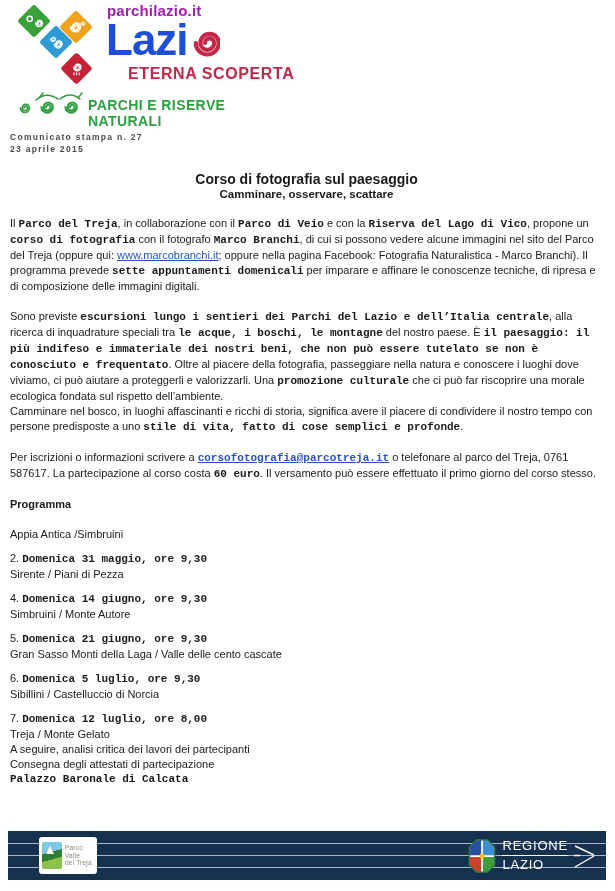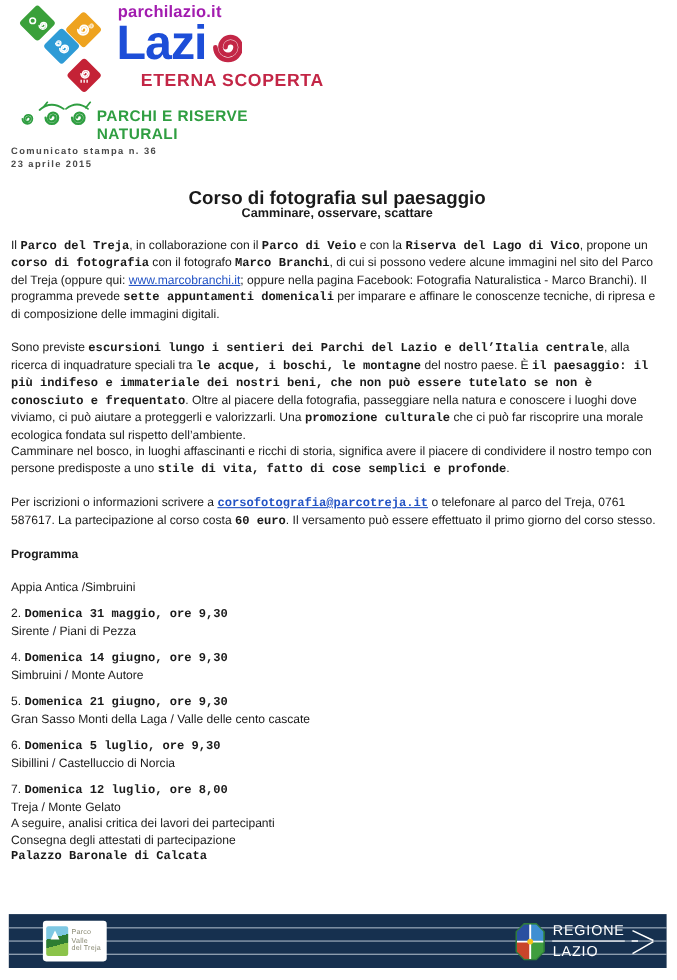--- a/index.html
+++ b/index.html
@@ -26,21 +26,21 @@
   .parchi{position:absolute;left:88px;top:97px;color:#2f9e41;font-size:14px;
           font-weight:bold;letter-spacing:0.4px;}
 
   
   .press{position:absolute;left:10px;top:132px;font-size:8.5px;font-weight:bold;
          letter-spacing:1.3px;color:#4a4a4a;line-height:11.5px;}
 
   
   .content{position:absolute;left:10px;right:12px;top:172px;bottom:56px;
            font-size:11px;line-height:15px;overflow:hidden;}
-  .title{text-align:center;font-size:17px;font-weight:bold;margin:0;}
+  .title{text-align:center;font-size:14px;font-weight:bold;margin:0;}
   .subtitle{text-align:center;font-size:11.5px;font-weight:bold;margin:0 0 14px;}
   p{margin:0 0 15px;}
   p.tight{margin:0;}
   .b{font-weight:bold;font-family:Liberation Mono, monospace;}
   .lnk{color:#2353c4;text-decoration:underline;cursor:pointer;}
   .prog-h{font-weight:bold;margin:0 0 15px;}
   .prog-item{margin-bottom:9px;}
   .prog-num{font-weight:normal;}
 
   
@@ -110,21 +110,21 @@
         <use href="#spiral" transform="translate(12,16) scale(1.5)"></use>
         <use href="#spiral" transform="translate(34,15) scale(1.9)"></use>
         <use href="#spiral" transform="translate(58,15) scale(1.9)"></use>
         <path d="M24 8 q10 -9 22 -1 M48 7 q10 -8 20 0 M27 6 l4 -5 M66 6 l4 -5" fill="none" stroke="currentColor" stroke-width="1.6" stroke-linecap="round"></path>
       </svg>
     </div>
     <div class="parchi">PARCHI E RISERVE NATURALI</div>
   </div>
 
   <div class="press">
-    <div>Comunicato stampa n. 36</div>
+    <div>Comunicato stampa n. 27</div>
     <div>23 aprile 2015</div>
   </div>
 
   <div class="content">
     <h1 class="title">Corso di fotografia sul paesaggio</h1>
     <h2 class="subtitle">Camminare, osservare, scattare</h2>
 
     <p><span>Il </span><span class="b">Parco del Treja</span><span>, in collaborazione con il </span><span class="b">Parco di Veio</span><span> e con la </span><span class="b">Riserva del Lago di Vico</span><span>, propone un </span><span class="b">corso di fotografia</span><span> con il fotografo </span><span class="b">Marco Branchi</span><span>, di cui si possono vedere alcune immagini nel sito del Parco del Treja (oppure qui: </span><a class="lnk">www.marcobranchi.it</a><span>; oppure nella pagina Facebook: Fotografia Naturalistica - Marco Branchi). Il programma prevede </span><span class="b">sette appuntamenti domenicali</span><span> per imparare e affinare le conoscenze tecniche, di ripresa e di composizione delle immagini digitali.</span></p>
     <p class="tight"><span>Sono previste </span><span class="b">escursioni lungo i sentieri dei Parchi del Lazio e dell’Italia centrale</span><span>, alla ricerca di inquadrature speciali tra </span><span class="b">le acque, i boschi, le montagne</span><span> del nostro paese. È </span><span class="b">il paesaggio: il più indifeso e immateriale dei nostri beni, che non può essere tutelato se non è conosciuto e frequentato</span><span>. Oltre al piacere della fotografia, passeggiare nella natura e conoscere i luoghi dove viviamo, ci può aiutare a proteggerli e valorizzarli. Una </span><span class="b">promozione culturale</span><span> che ci può far riscoprire una morale ecologica fondata sul rispetto dell’ambiente.</span></p>
     <p><span>Camminare nel bosco, in luoghi affascinanti e ricchi di storia, significa avere il piacere di condividere il nostro tempo con persone predisposte a uno </span><span class="b">stile di vita, fatto di cose semplici e profonde</span><span>.</span></p>

